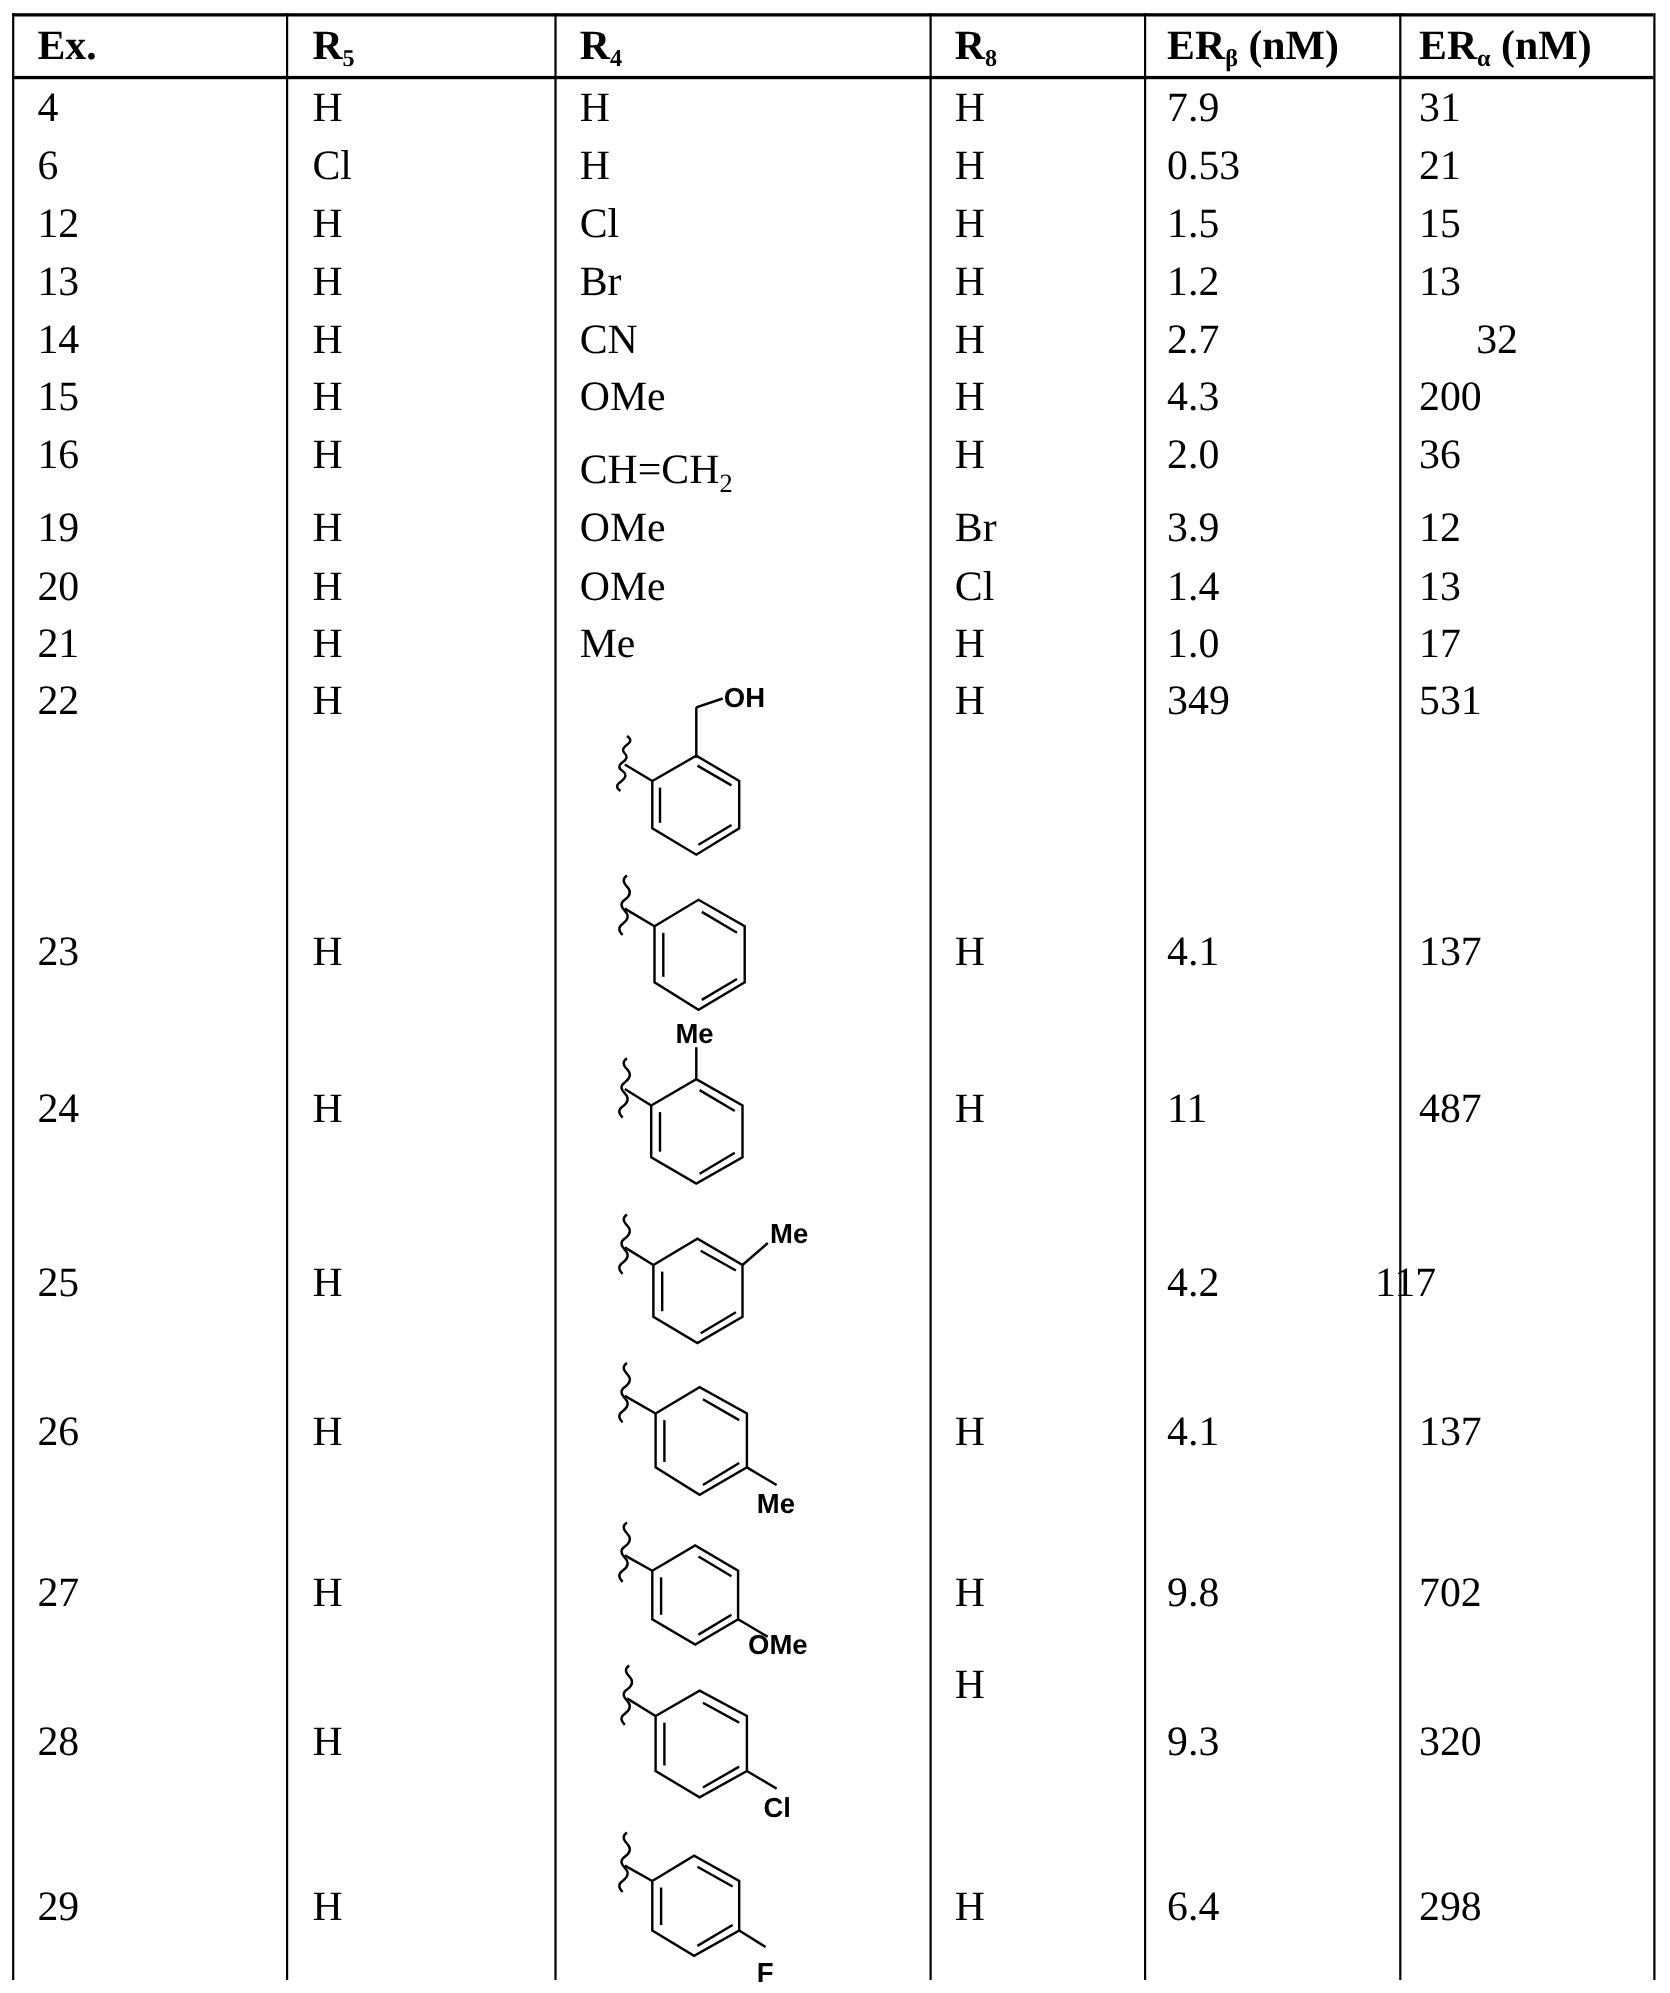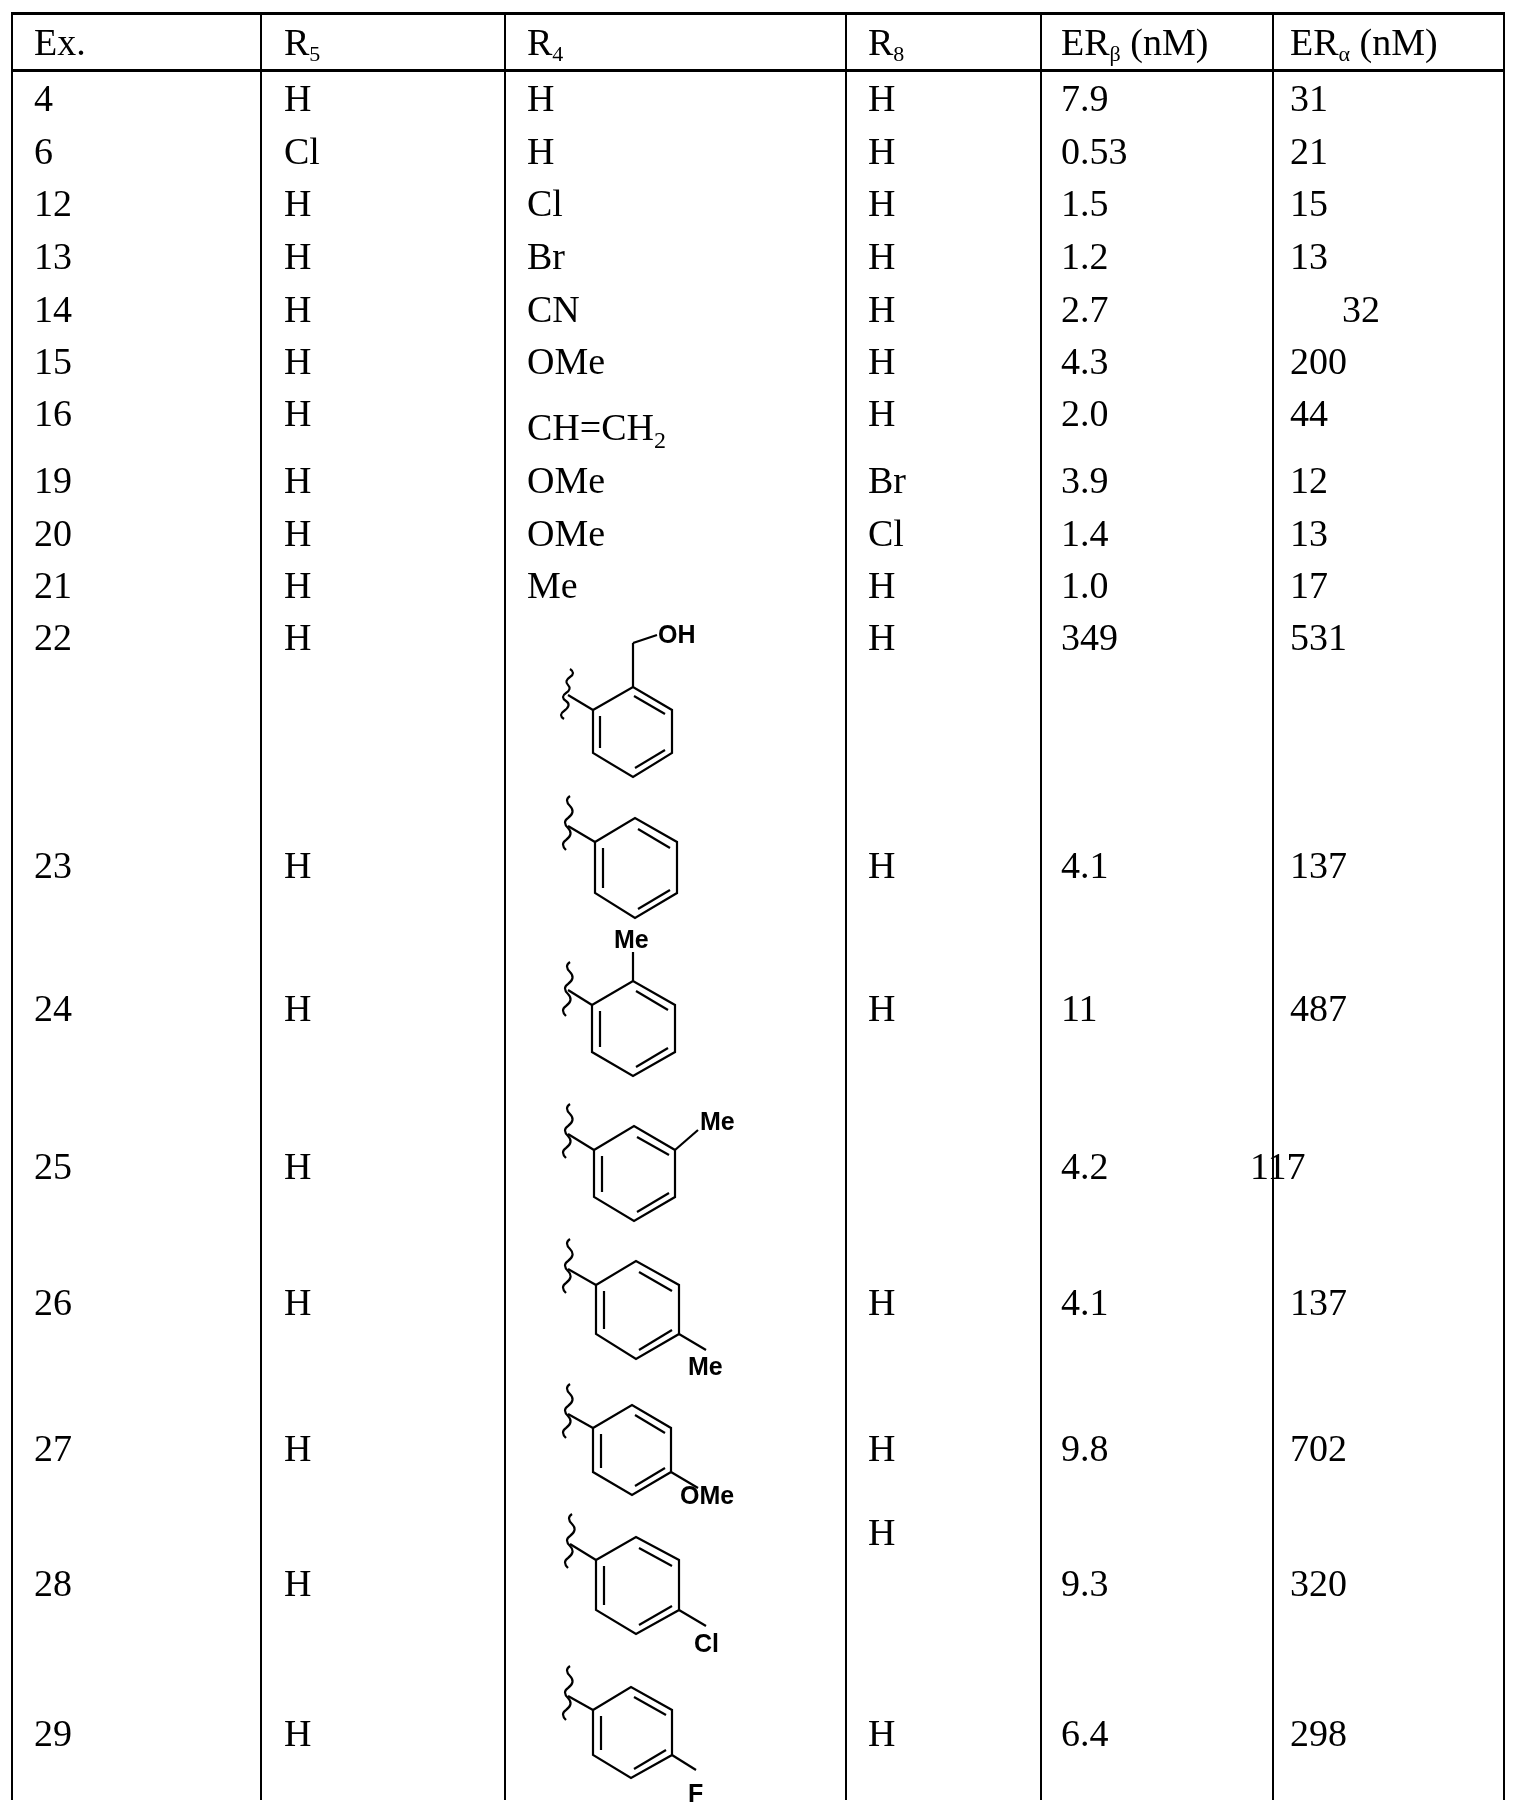--- a/index.html
+++ b/index.html
@@ -3,21 +3,21 @@
 <meta charset="utf-8">
 <style>
   html, body { margin:0; padding:0; background:#ffffff; }
   body { width:1518px; height:1812px; position:relative; overflow:hidden;
          font-family:"Liberation Serif","DejaVu Serif",serif; color:#000; }
   .tbl { position:absolute; left:11px; top:12px; width:1492px; height:1788px;
          border-top:3px solid #000; }
   .vline { position:absolute; top:12px; width:0; border-left:2px solid #000; height:1788px; }
   .hline { position:absolute; left:11px; width:1492px; border-top:3px solid #000; }
   .cell { position:absolute; font-size:38px; line-height:40px; white-space:nowrap; }
-  .hdr { font-weight:normal; font-size:38px; }
+  .hdr { font-weight:bold; font-size:38px; }
   .hdr sub { font-size:22px; vertical-align:-6px; }
   sub { font-size:24px; vertical-align:-8px; }
   .struct { position:absolute; }
   .struct svg { overflow:visible; }
   .struct text { font-family:"Liberation Sans","DejaVu Sans",sans-serif; font-weight:bold; font-size:25px; }
 </style>
 </head>
 <body>
 
 <div class="tbl"></div>
@@ -88,21 +88,21 @@
   <div class="cell" style="left:868px;top:341px">H</div>
   <div class="cell" style="left:1061px;top:341px">4.3</div>
   <div class="cell" style="left:1290px;top:341px">200</div>
 </div>
 <div>
   <div class="cell" style="left:34px;top:393px">16</div>
   <div class="cell" style="left:284px;top:393px">H</div>
   <div class="cell" style="left:527px;top:407px"><span>CH=CH</span><sub>2</sub></div>
   <div class="cell" style="left:868px;top:393px">H</div>
   <div class="cell" style="left:1061px;top:393px">2.0</div>
-  <div class="cell" style="left:1290px;top:393px">44</div>
+  <div class="cell" style="left:1290px;top:393px">36</div>
 </div>
 <div>
   <div class="cell" style="left:34px;top:460px">19</div>
   <div class="cell" style="left:284px;top:460px">H</div>
   <div class="cell" style="left:527px;top:460px">OMe</div>
   <div class="cell" style="left:868px;top:460px">Br</div>
   <div class="cell" style="left:1061px;top:460px">3.9</div>
   <div class="cell" style="left:1290px;top:460px">12</div>
 </div>
 <div>

